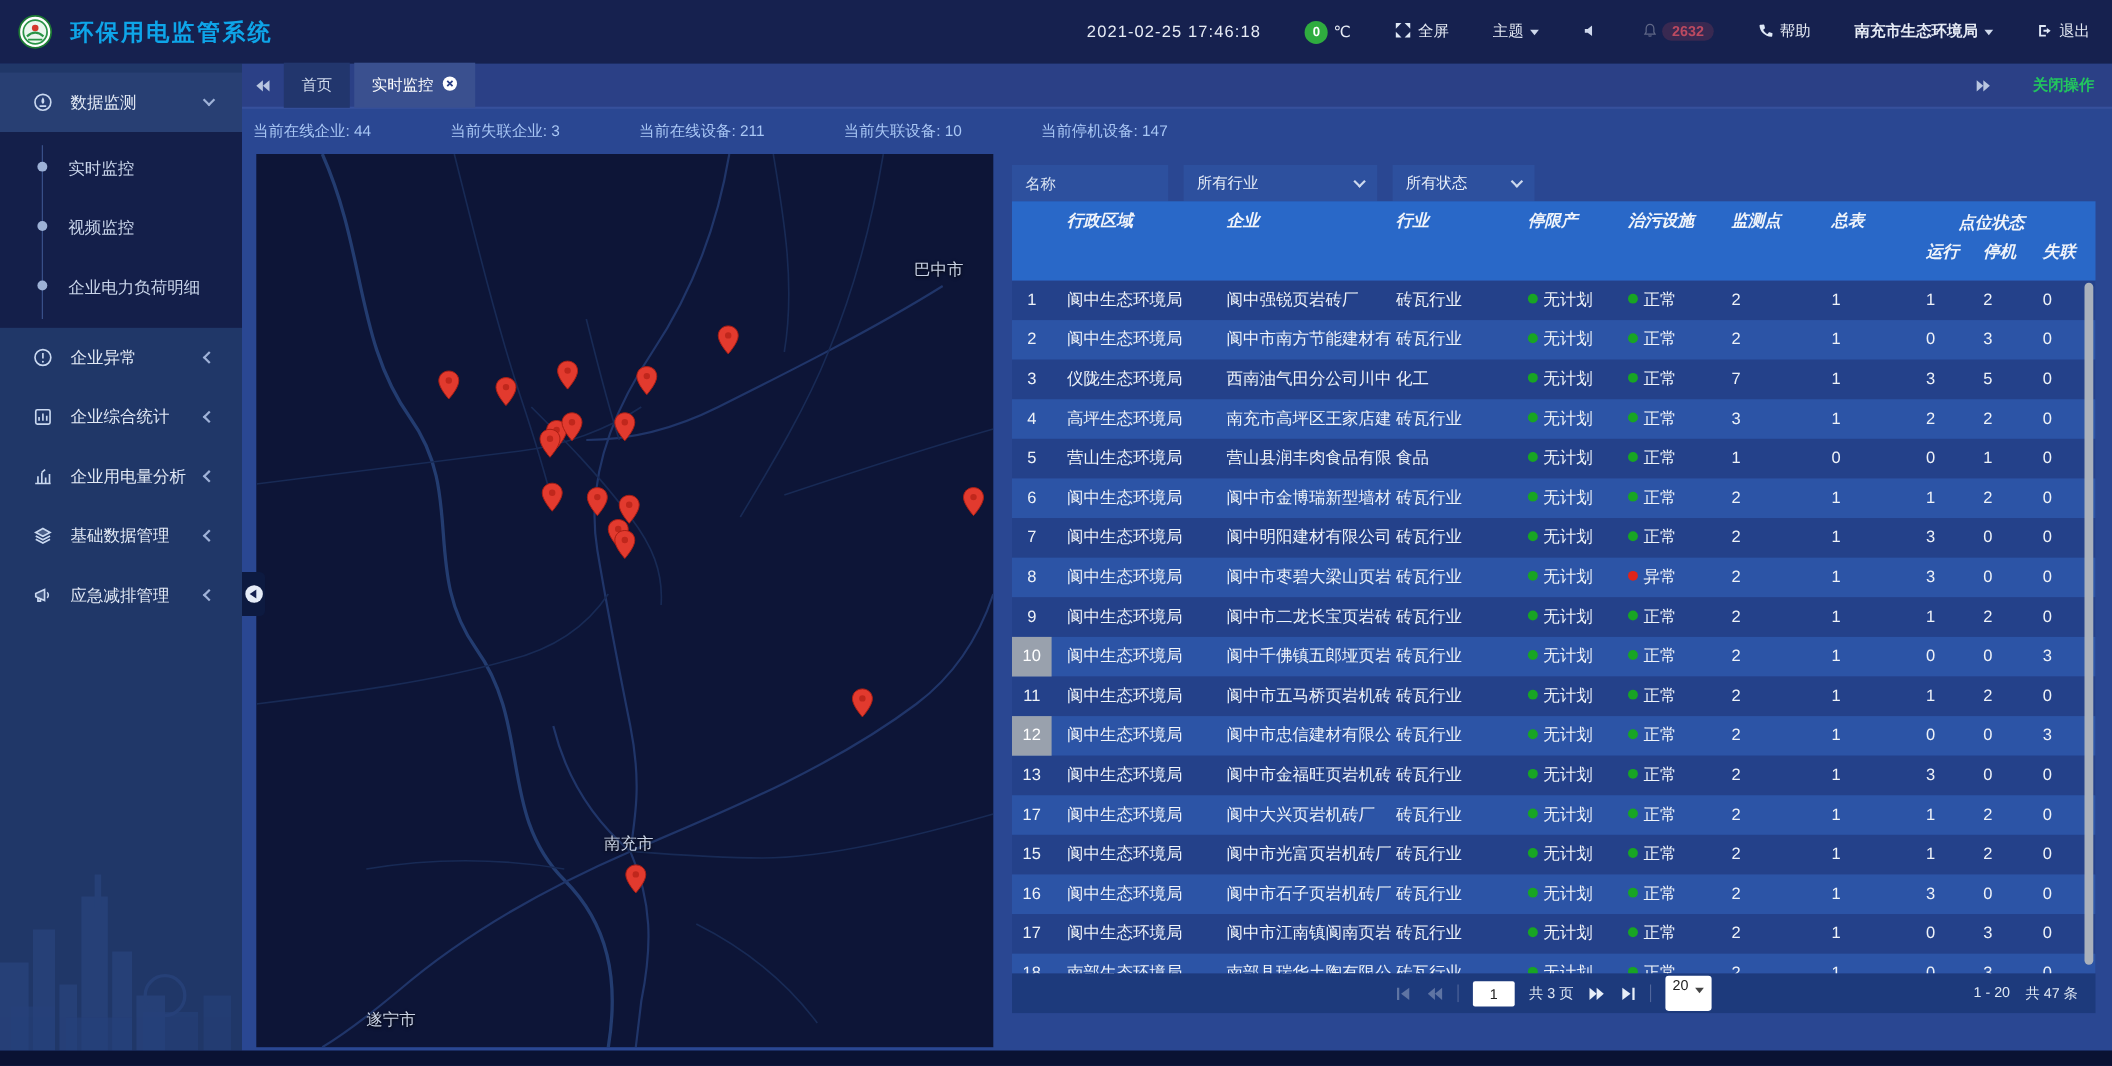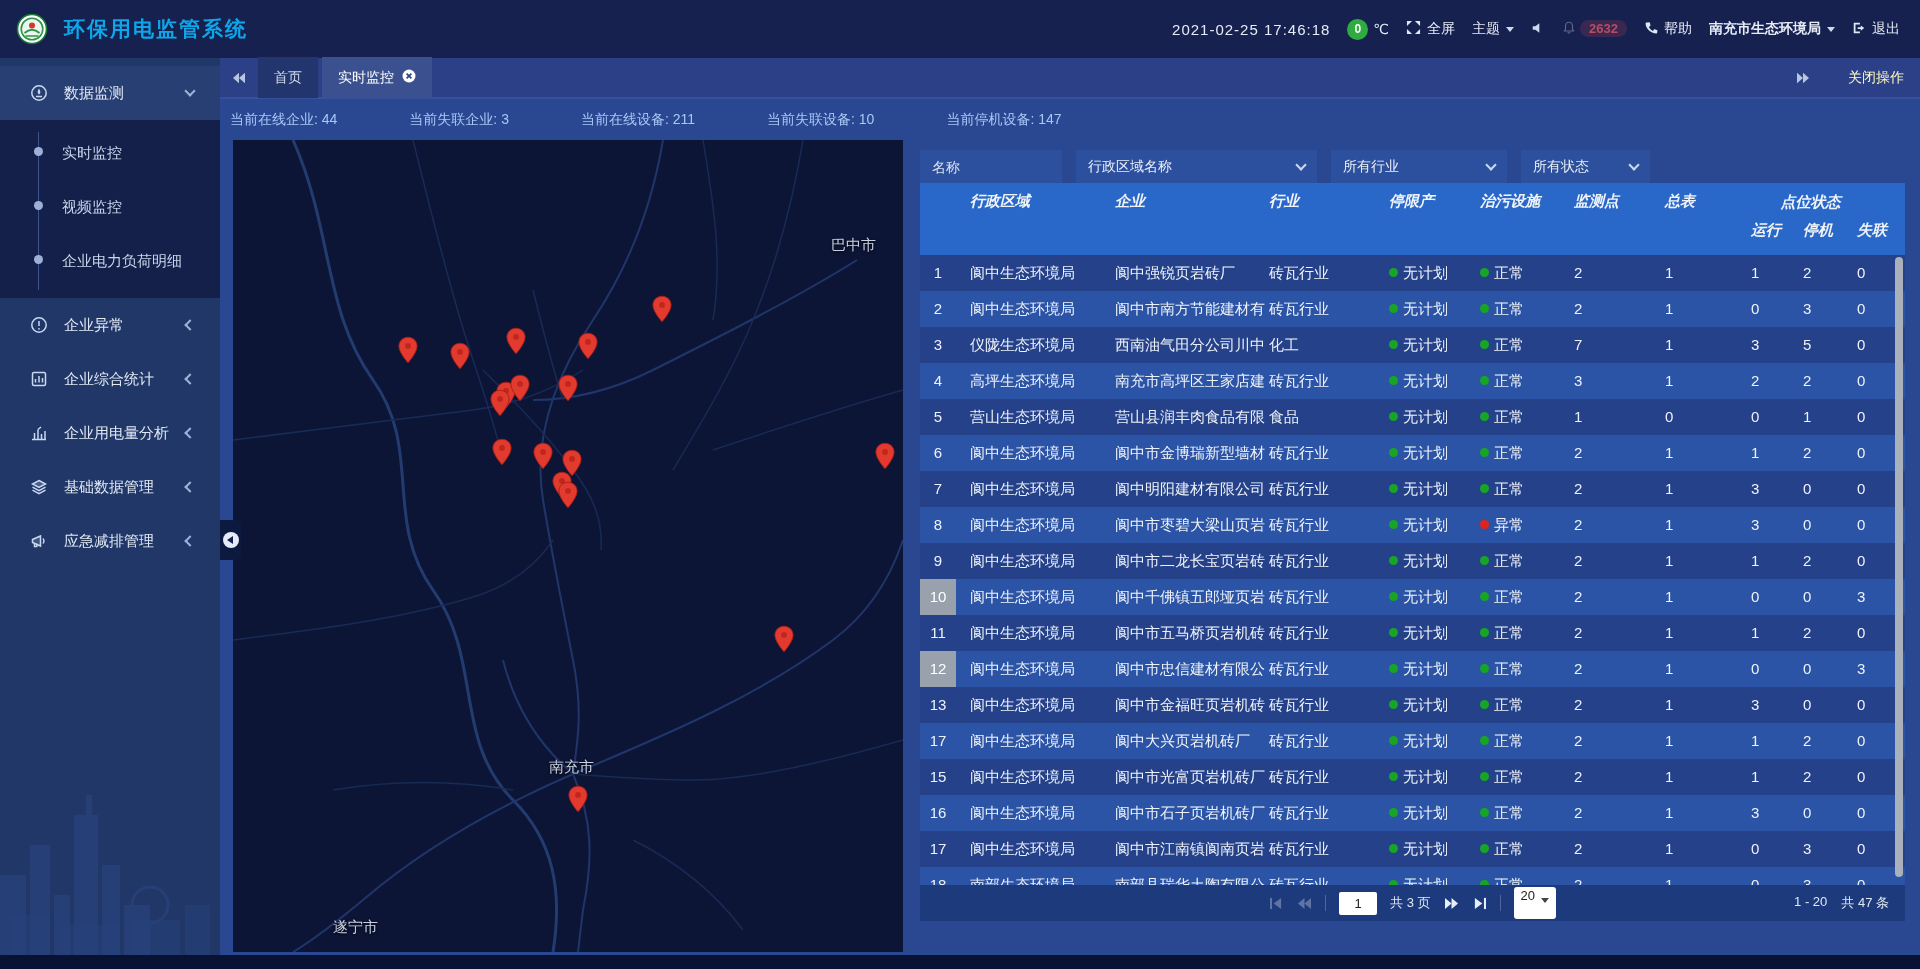--- a/index.html
+++ b/index.html
@@ -11,21 +11,21 @@
     overflow: hidden;
     color: #fff;
   }
   
   .topbar {
     position:absolute; left:0; top:0; width:1920px; height:58px;
     background:#16214f; display:flex; align-items:center; padding:0 20px 0 16px;
   }
   .logo { width:32px; height:32px; margin-right:16px; flex:0 0 auto; }
   .app-title { font-size:21px; font-weight:bold; letter-spacing:2px; color:#0ea5e9; }
-  .topbar-right { margin-left:auto; display:flex; align-items:center; gap:17px; font-size:14px; color:#e6ebf5; }
+  .topbar-right { margin-left:auto; display:flex; align-items:center; gap:40px; font-size:14px; color:#e6ebf5; }
   .datetime { font-size:15px; letter-spacing:1px; }
   .temp { display:flex; align-items:center; gap:5px; }
   .temp-circle { width:21px; height:21px; border-radius:50%; background:#2fac3f; color:#fff;
     font-size:12px; font-weight:bold; display:flex; align-items:center; justify-content:center; }
   .hitem { display:flex; align-items:center; gap:6px; cursor:pointer; white-space:nowrap; }
   .caret-down { width:0; height:0; border-left:4px solid transparent; border-right:4px solid transparent; border-top:5px solid #cfd9ec; display:inline-block; }
   .bell-wrap { opacity:.9; display:flex; align-items:flex-start; gap:4px; }
   .bell-svg { opacity:.35; }
   .notif-pill { background:#3d2a52; color:#cf4f63; font-size:13px; font-weight:bold; border-radius:9px; padding:1px 9px; }
   .org-label { font-weight:600; }
@@ -59,21 +59,21 @@
   .tabstrip {
     position:absolute; left:220px; top:58px; width:1700px; height:41px;
     background:#2b4086; display:flex; align-items:center; border-bottom:2px solid #36509c;
   }
   .tab-arrow { padding:0 12px; display:flex; align-items:center; cursor:pointer; }
   .tab { height:41px; display:flex; align-items:center; padding:0 16px; font-size:14px; color:#cfd9ec;
     margin-right:4px; cursor:pointer; gap:8px; }
   .tab.home { background:#22366d; }
   .tab.active { background:#3a508f; color:#fff; }
   .tabstrip-right { margin-left:auto; display:flex; align-items:center; gap:26px; padding-right:16px; }
-  .close-ops { font-size:14px; color:#fef9c3; cursor:pointer; }
+  .close-ops { font-size:14px; color:#22c55e; cursor:pointer;font-weight:bold; }
   
   .statsbar { position:absolute; left:230px; top:99px; height:41px; display:flex; align-items:center;
     gap:72px; font-size:14px; color:#a9c7f5; }
   
   .map-panel { position:absolute; left:233px; top:140px; width:670px; height:812px;
     background:#0d1537; overflow:hidden; }
   .map-roads { position:absolute; left:0; top:0; }
   .road  { stroke:#203569; stroke-width:2; fill:none; }
   .road2 { stroke:#182a55; stroke-width:1.5; fill:none; }
   .river { stroke:#2b4a84; stroke-width:3; fill:none; opacity:.75; }
@@ -450,24 +450,20 @@
         <circle cx="11" cy="10.5" r="3.2" fill="#c0271c"></circle>
       </svg></span>
     <span class="city-label" style="left: 598px; top: 96px;">巴中市</span>
     <span class="city-label" style="left: 316px; top: 618px;">南充市</span>
     <span class="city-label" style="left: 100px; top: 778px;">遂宁市</span>
   </div>
 
 <div class="right-panel">
   <div class="filters">
     <input class="f-input" placeholder="名称" style="">
-    <div class="f-select w240">
-      <span>行政区域名称</span>
-      <span class="sel-caret"></span>
-    </div>
     <div class="f-select w175">
       <span>所有行业</span>
       <span class="sel-caret"></span>
     </div>
     <div class="f-select w130">
       <span>所有状态</span>
       <span class="sel-caret"></span>
     </div>
   </div>
 

